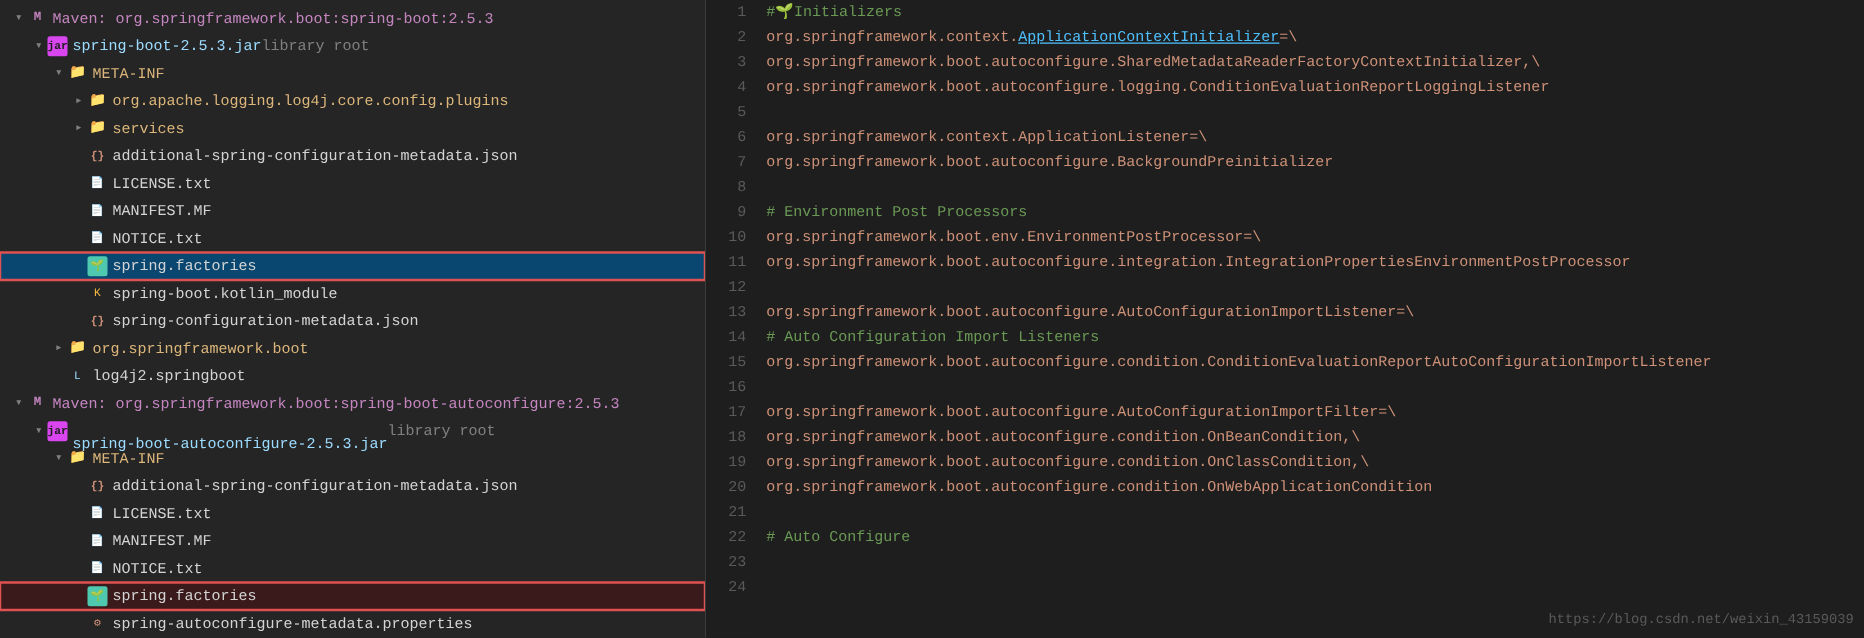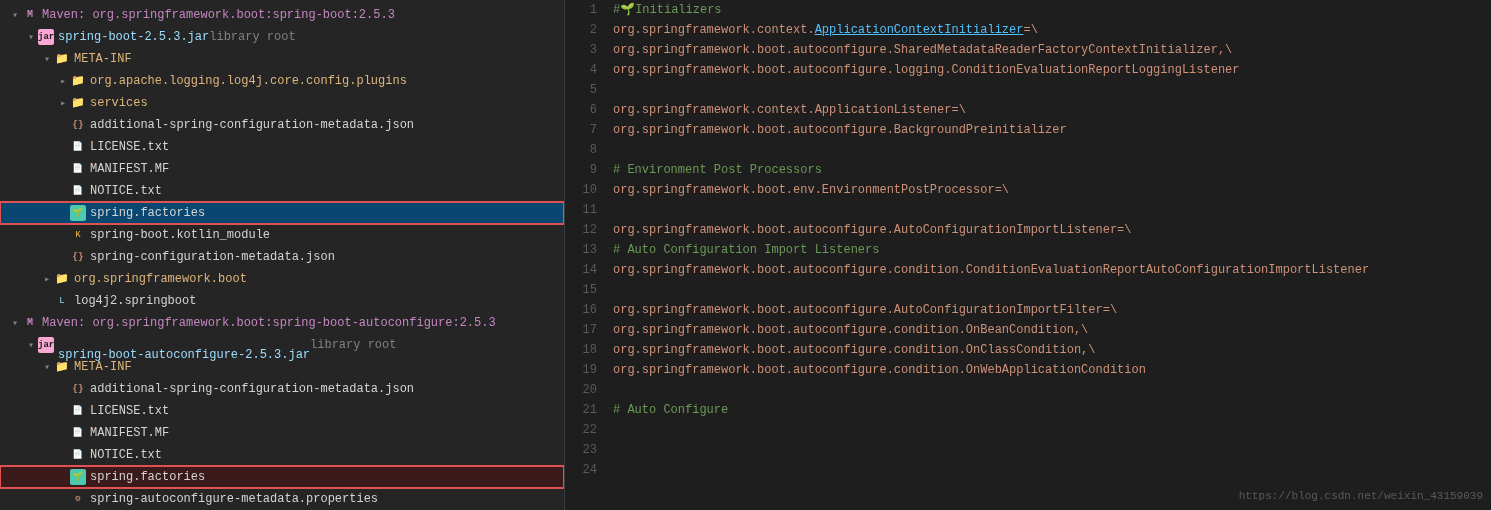--- a/index.html
+++ b/index.html
@@ -59,21 +59,21 @@
       height: 16px;
       margin-right: 4px;
       flex-shrink: 0;
       text-align: center;
       line-height: 16px;
       font-size: 11px;
     }
 
     
     .icon-maven { color: #c586c0; font-weight: bold; font-size: 10px; }
-    .icon-jar { background: #f9a8d4; color: #1e1e1e; font-size: 9px; font-weight: bold; border-radius: 2px; }
+    .icon-jar { background: #d946ef; color: #1e1e1e; font-size: 9px; font-weight: bold; border-radius: 2px; }
     .icon-folder { color: #dcb67a; }
     .icon-json { color: #ce9178; font-size: 9px; font-weight: bold; }
     .icon-txt { color: #9cdcfe; font-size: 9px; }
     .icon-mf { color: #9cdcfe; font-size: 9px; }
     .icon-factories { background: #4ec9b0; color: #1e1e1e; font-size: 9px; font-weight: bold; border-radius: 2px; }
     .icon-kotlin { color: #f4b942; font-size: 9px; }
     .icon-props { color: #ce9178; font-size: 9px; }
     .icon-log4j { color: #9cdcfe; font-size: 9px; }
 
     .item-label {
@@ -327,20 +327,21 @@
     <div class="code-line"><span class="c-comment">#</span><span class="">🌱</span><span class="c-comment">Initializers</span></div>
         <div class="code-line"><span class="c-orange">org.springframework.context.</span><span class="c-link">ApplicationContextInitializer</span><span class="c-orange">=\</span></div>
         <div class="code-line"><span class="c-orange">org.springframework.boot.autoconfigure.SharedMetadataReaderFactoryContextInitializer,\</span></div>
         <div class="code-line"><span class="c-orange">org.springframework.boot.autoconfigure.logging.ConditionEvaluationReportLoggingListener</span></div>
         <div class="code-line">&nbsp;</div>
         <div class="code-line"><span class="c-orange">org.springframework.context.ApplicationListener</span><span class="c-orange">=\</span></div>
         <div class="code-line"><span class="c-orange">org.springframework.boot.autoconfigure.BackgroundPreinitializer</span></div>
         <div class="code-line">&nbsp;</div>
         <div class="code-line"><span class="c-comment"># Environment Post Processors</span></div>
         <div class="code-line"><span class="c-orange">org.springframework.boot.env.EnvironmentPostProcessor</span><span class="c-orange">=\</span></div>
+        <div class="code-line"><span class="c-orange">org.springframework.boot.autoconfigure.integration.IntegrationPropertiesEnvironmentPostProcessor</span></div>
         <div class="code-line">&nbsp;</div>
         <div class="code-line"><span class="c-orange">org.springframework.boot.autoconfigure.AutoConfigurationImportListener</span><span class="c-orange">=\</span></div>
         <div class="code-line"><span class="c-comment"># Auto Configuration Import Listeners</span></div>
         <div class="code-line"><span class="c-orange">org.springframework.boot.autoconfigure.condition.ConditionEvaluationReportAutoConfigurationImportListener</span></div>
         <div class="code-line">&nbsp;</div>
         <div class="code-line"><span class="c-orange">org.springframework.boot.autoconfigure.AutoConfigurationImportFilter</span><span class="c-orange">=\</span></div>
         <div class="code-line"><span class="c-orange">org.springframework.boot.autoconfigure.condition.OnBeanCondition,\</span></div>
         <div class="code-line"><span class="c-orange">org.springframework.boot.autoconfigure.condition.OnClassCondition,\</span></div>
         <div class="code-line"><span class="c-orange">org.springframework.boot.autoconfigure.condition.OnWebApplicationCondition</span></div>
         <div class="code-line">&nbsp;</div>

